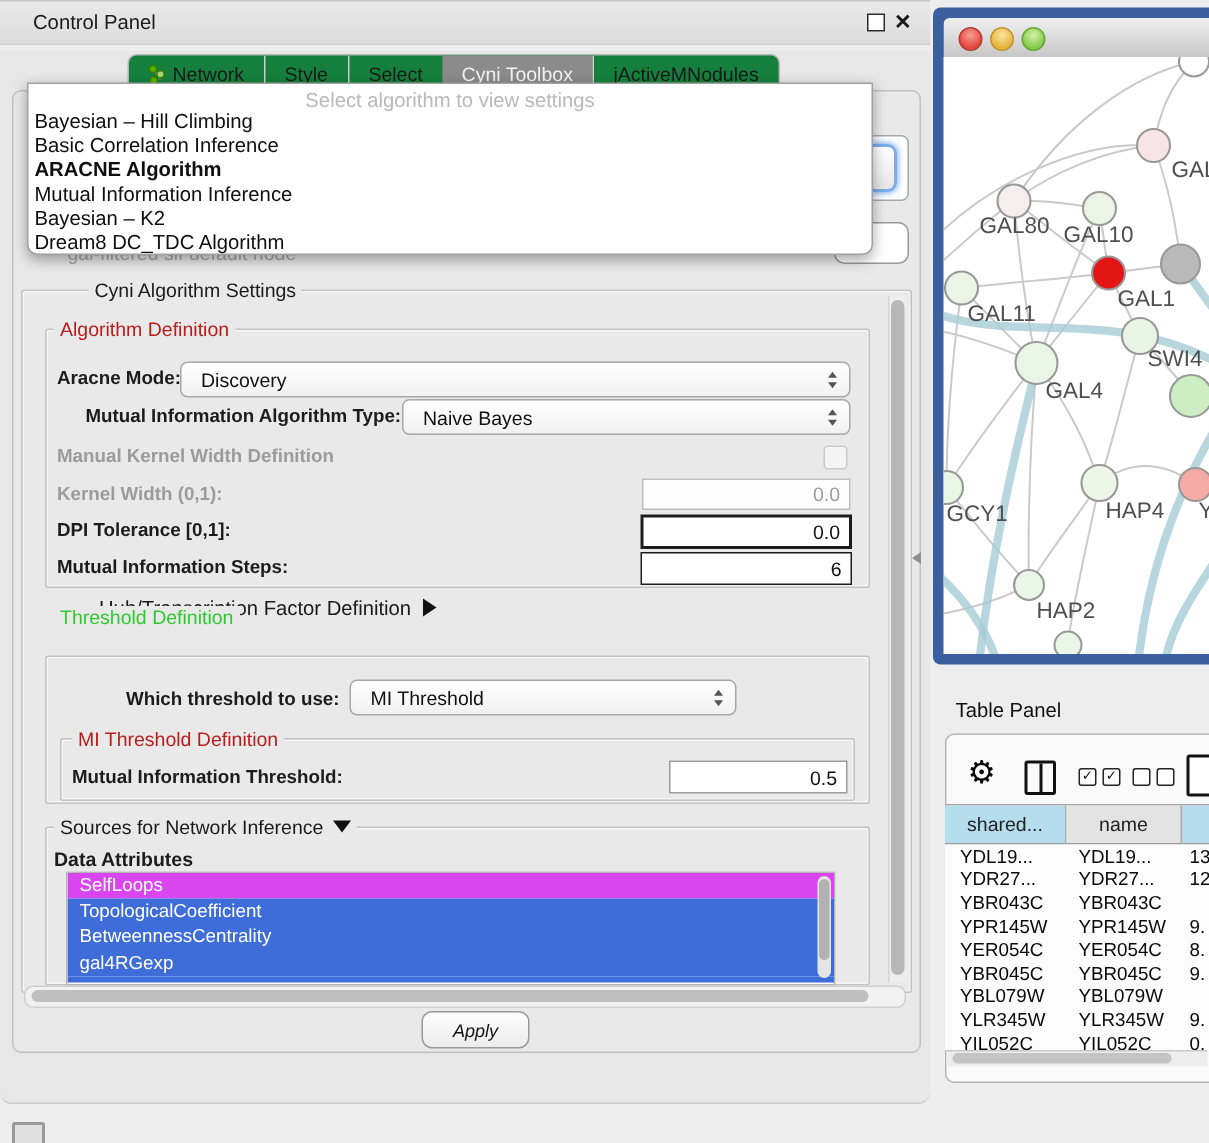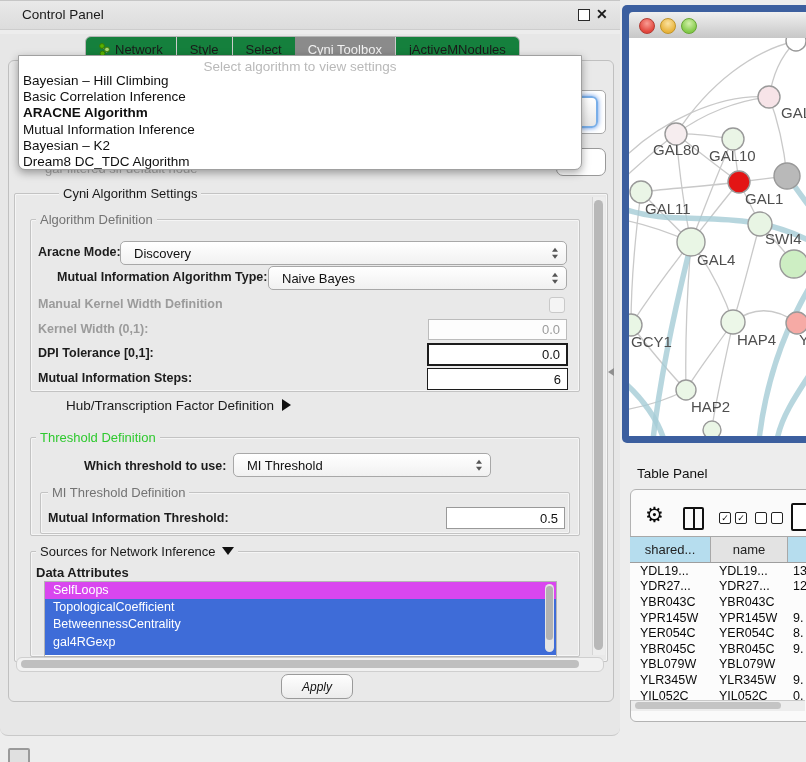--- a/index.html
+++ b/index.html
@@ -38,28 +38,28 @@
   .dropdown{left:18px;top:55px;width:562px;height:113px;background:#fff;border:1px solid #a0a0a0;
     border-radius:0 0 7px 7px;box-shadow:0 3px 9px rgba(0,0,0,.35);z-index:30;}
   .dd-placeholder{position:absolute;left:0;top:3px;width:100%;text-align:center;font-size:13.5px;color:#b9b9b9;}
   .dd-items{position:absolute;left:4px;top:17px;right:4px;}
   .dd-item{height:16.2px;line-height:16.2px;font-size:13.5px;color:#0f0f0f;white-space:nowrap;}
   .dd-item.bold{font-weight:bold;}
 
   
   .group{border:1px solid #c3c3c3;border-radius:2px;box-shadow:inset 0 0 0 1px rgba(255,255,255,.55);}
   .gtitle{position:absolute;background:#e9e9e9;padding:0 4px;font-size:13px;white-space:nowrap;}
-  .gtitle.blue{color:#737373;}
+  .gtitle.blue{color:#b91c1c;}
   .gtitle.green{color:#2fc92f;}
   #cyni-group{left:14px;top:193px;width:592px;height:467px;}
   #cyni-group-title{left:20px;top:186px;color:#1a1a1a;margin-left:39px;}
   #algo-group{left:30px;top:219px;width:548px;height:171px;}
   #algo-group-title{left:36px;top:212px;}
   #thr-group{left:30px;top:437px;width:548px;height:97px;}
-  #thr-group-title{left:36px;top:430px;text-align:right;}
+  #thr-group-title{left:36px;top:404px;text-align:right;}
   #mithr-group{left:40px;top:492px;width:528px;height:40px;}
   #mithr-group-title{left:48px;top:485px;}
   #src-group{left:30px;top:551px;width:548px;height:104px;}
   #src-group-title{left:36px;top:544px;color:#1a1a1a;}
 
   .lbl{font-size:12.5px;font-weight:bold;color:#1c1c1c;white-space:nowrap;}
   .lbl.dis{color:#9b9b9b;}
   .plain{font-size:13.5px;color:#1a1a1a;white-space:nowrap;}
 
   .combo{background:linear-gradient(#ffffff,#f1f1f1);border:1px solid #a8a8a8;border-radius:5px;

